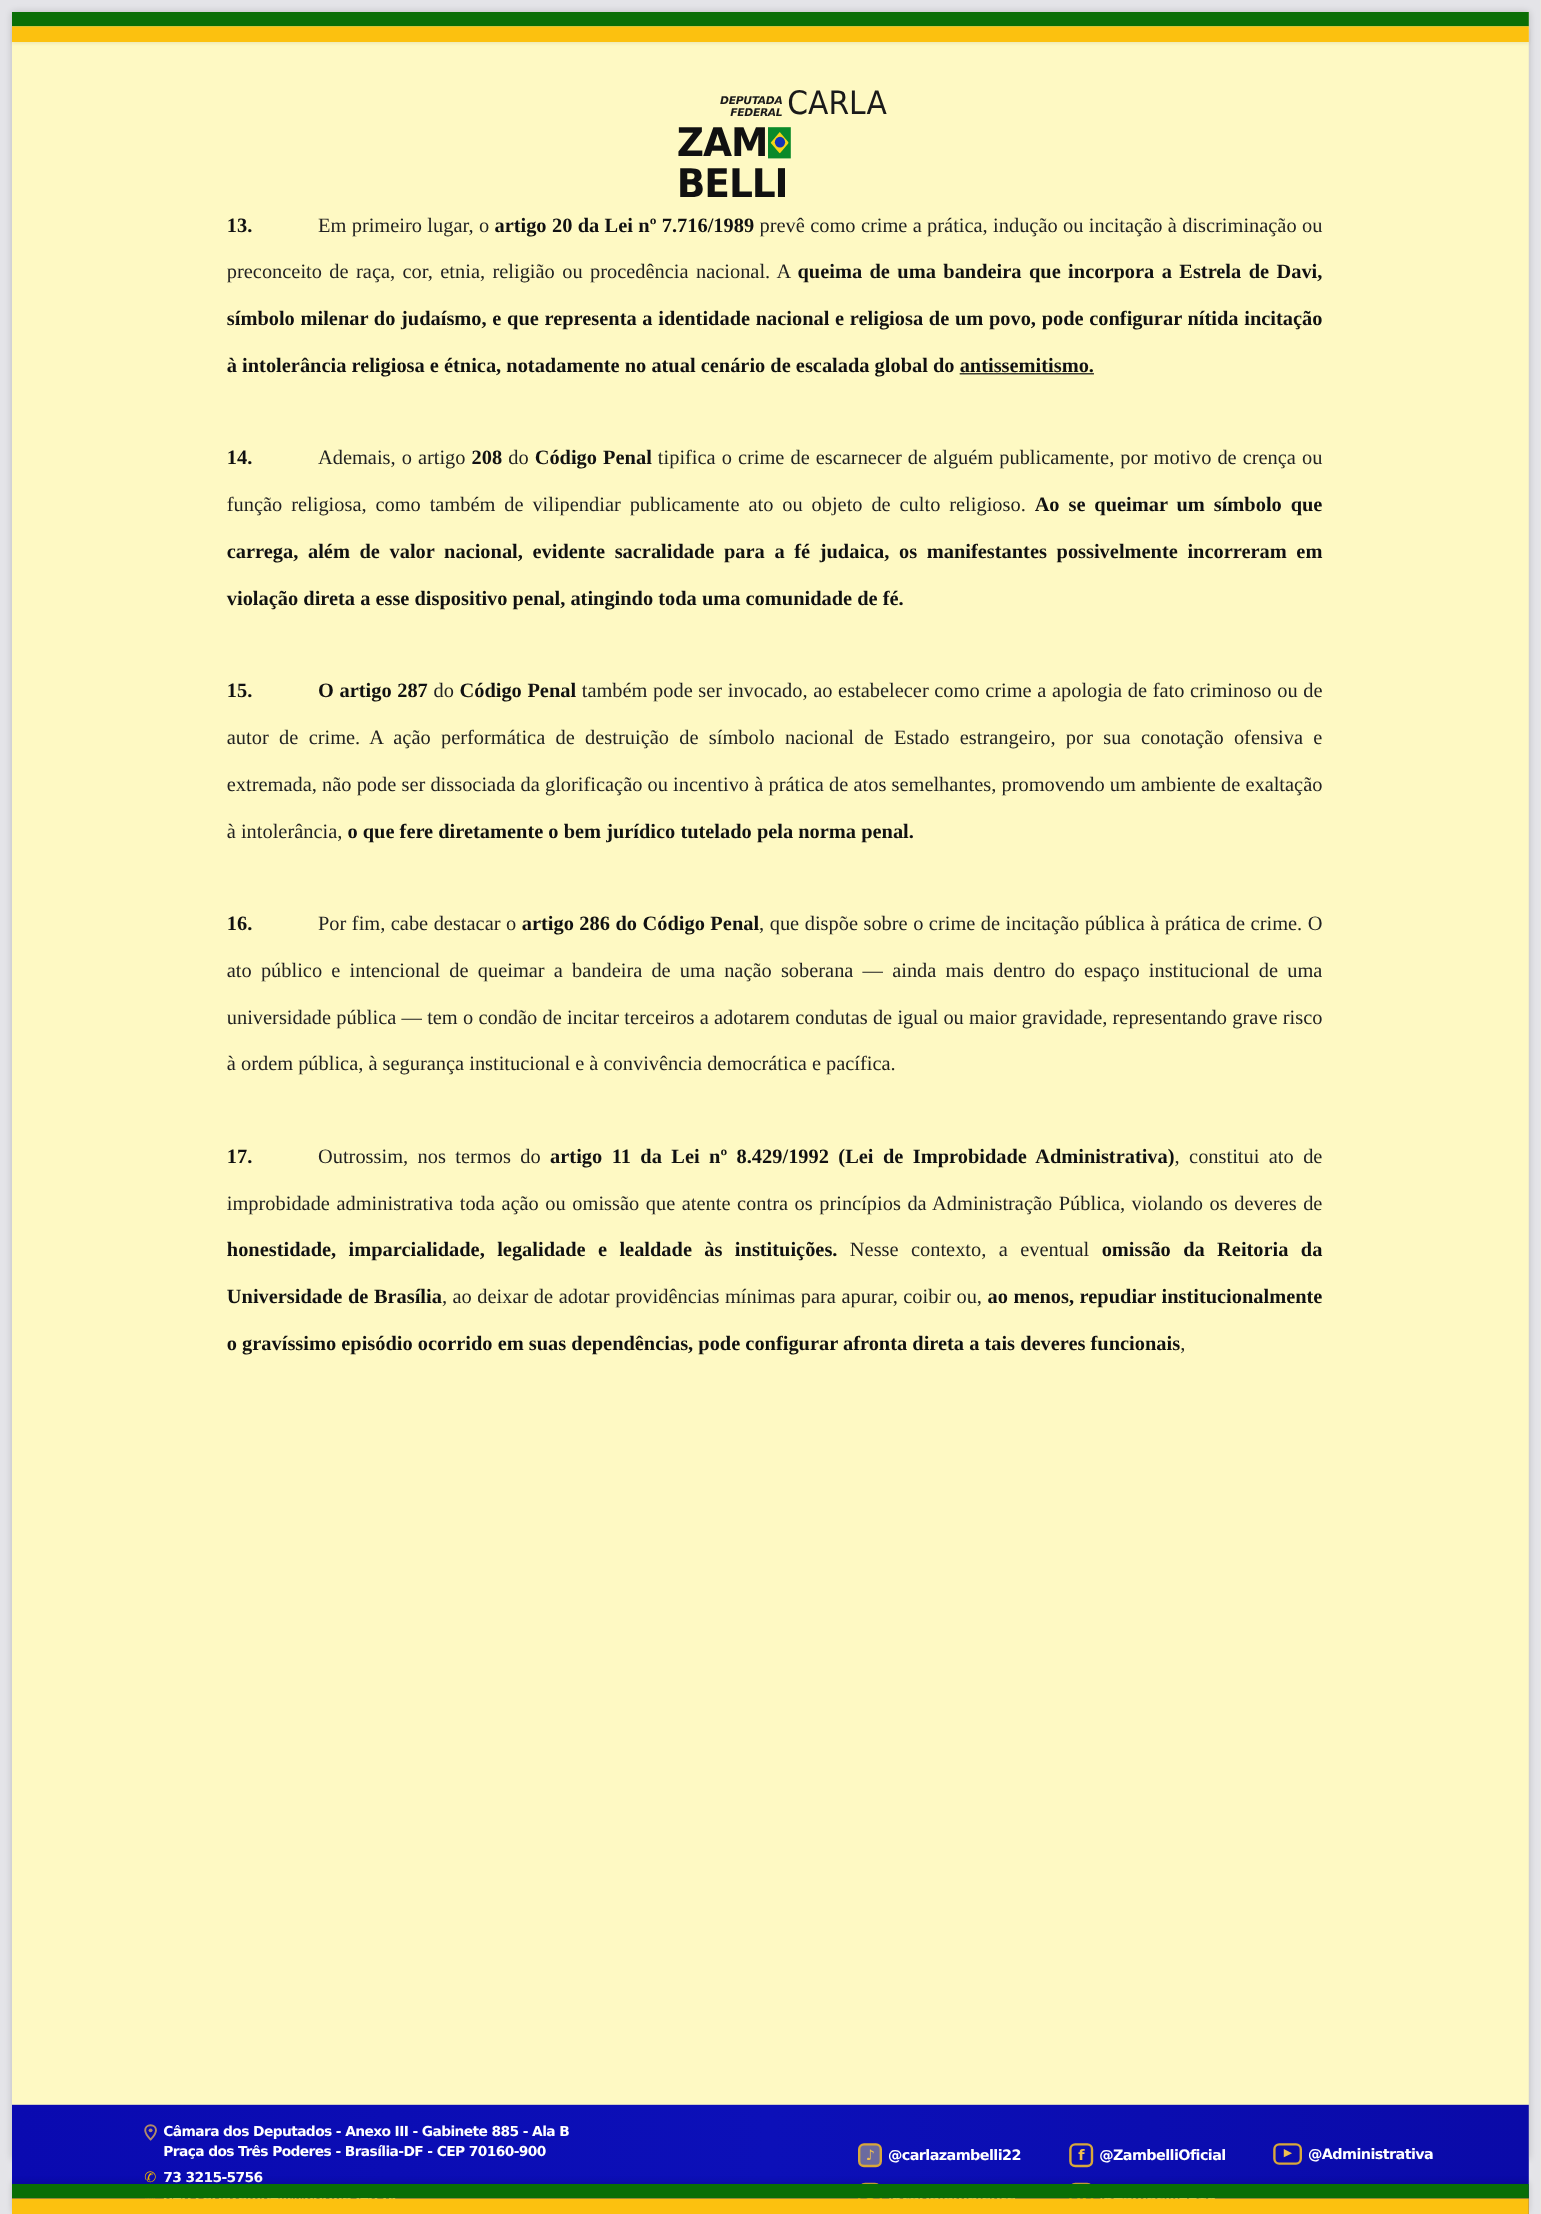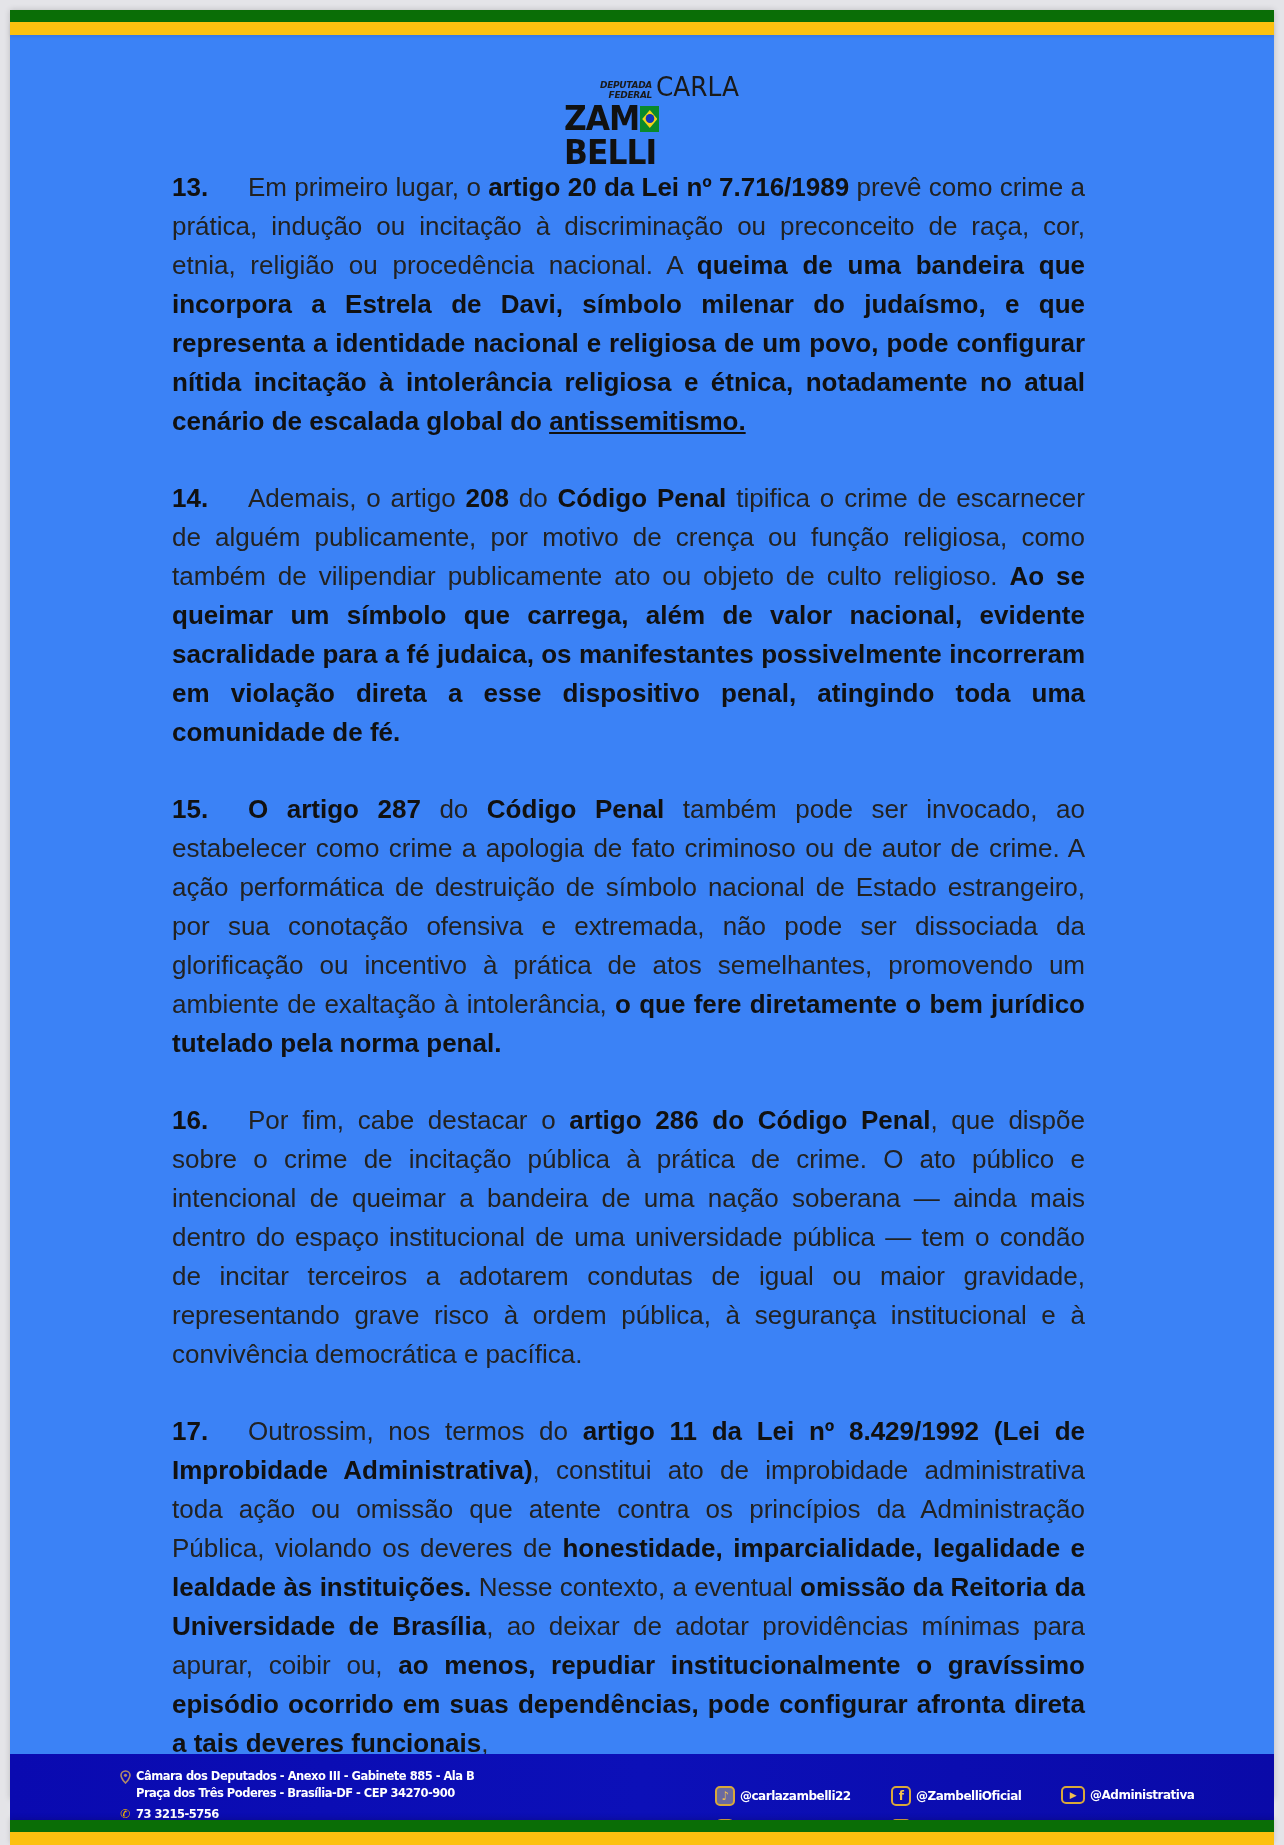--- a/index.html
+++ b/index.html
@@ -4,21 +4,21 @@
 <style>
   html, body { margin: 0; padding: 0; }
   body {
     width: 1284px; height: 1845px; overflow: hidden;
     background: #e4e4e8;
     font-family: "Liberation Sans", sans-serif;
     position: relative;
   }
   .page {
     position: absolute; left: 10px; top: 10px; width: 1264px; height: 1789px;
-    background: #3b82f6;
+    background: #fef9c3;
     box-shadow: 0 0 6px rgba(0,0,0,0.18);
   }
   .band-green { position: absolute; left: 0; width: 100%; height: 12px; background: #0a6e06; }
   .band-yellow { position: absolute; left: 0; width: 100%; height: 13px; background: #fcc10f; }
   .page .band-green { top: 0; }
   .page .band-yellow { top: 12px; box-shadow: 0 2px 3px rgba(0,0,0,0.08); }
 
   .logo { position: absolute; left: 544px; top: 52px; width: 200px; height: 72px; }
   .logo .small {
     position: absolute; left: 30px; top: 18px; width: 68px; text-align: right;
@@ -42,22 +42,22 @@
   .logo .flag::before {
     content: ""; position: absolute; left: 2px; top: 4px; width: 16px; height: 18px;
     background: #f7d417; clip-path: polygon(50% 0, 100% 50%, 50% 100%, 0 50%);
   }
   .logo .flag::after {
     content: ""; position: absolute; left: 6px; top: 8px; width: 9px; height: 9px;
     background: #1533b8; border-radius: 50%;
   }
 
   .content {
-    position: absolute; left: 162px; top: 158px; width: 913px;
-    font-family: Liberation Sans, sans-serif; font-size: 26px; line-height: 39px;
+    position: absolute; left: 179px; top: 158px; width: 913px;
+    font-family: Liberation Serif, serif; font-size: 17px; line-height: 39px;
     color: #222; text-align: justify;
   }
   .para { margin: 0 0 38px 0; }
   .para .num { font-weight: bold; color: #111; display: inline-block; width: 76px; }
   .b { font-weight: bold; color: #111; }
   .u { text-decoration: underline; }
 
   .footer {
     position: absolute; left: 0; top: 1744px; width: 100%; height: 132px;
     background: linear-gradient(90deg, #0a0ab0 0%, #0c10b8 50%, #0a0aa8 100%);
@@ -106,21 +106,21 @@
       <div class="row">
         <span class="ic">
           <svg width="11" height="14" viewBox="0 0 11 14">
               <path d="M5.5 1 C2.8 1 1 3 1 5.3 C1 8.5 5.5 13 5.5 13 C5.5 13 10 8.5 10 5.3 C10 3 8.2 1 5.5 1 Z" fill="none" stroke="#b08a6a" stroke-width="1.6"></path>
               <circle cx="5.5" cy="5.3" r="1.6" fill="#b08a6a"></circle>
             </svg>
         </span>
         <span>Câmara dos Deputados - Anexo III - Gabinete 885 - Ala B</span>
       </div>
       <div class="row indent">
-          <span>Praça dos Três Poderes - Brasília-DF  - CEP 34270-900</span>
+          <span>Praça dos Três Poderes - Brasília-DF  - CEP 70160-900</span>
         </div>
       <div class="row" style="margin-top:4px">
         <span class="ic" style="color:#f0b400;font-size:12px">✆</span>
         <span>73 3215-5756</span>
       </div>
       <div class="row">
         <span class="ic" style="color:#9a8a9a;font-size:11px">✉</span>
         <span>dep.carlazambelli@norma.leg.br</span>
       </div>
       <div class="row">

